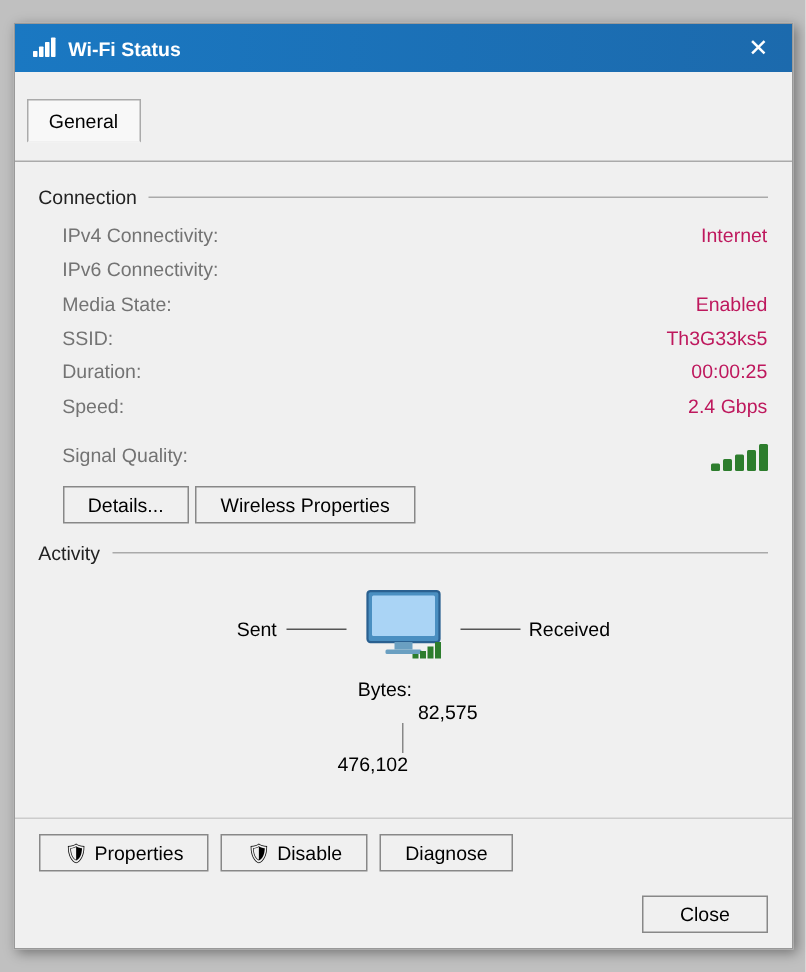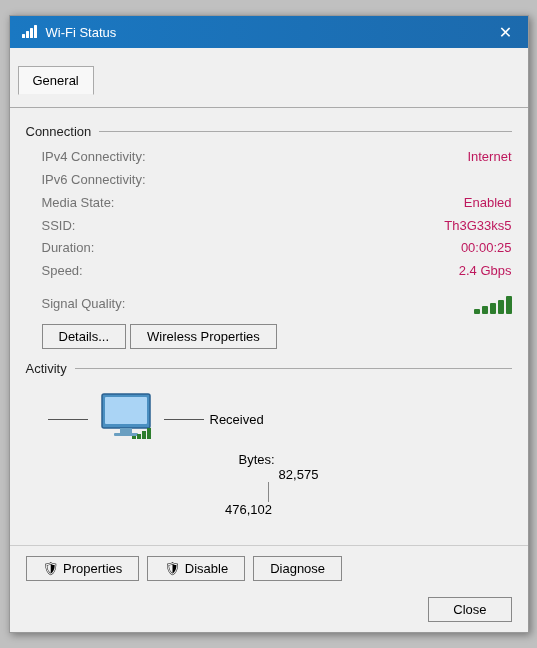--- a/index.html
+++ b/index.html
@@ -28,21 +28,21 @@
       height: 32px;
       user-select: none;
     }
     .title-bar-icon {
       margin-right: 8px;
       font-size: 16px;
     }
     .title-bar-text {
       flex: 1;
       font-size: 13px;
-      font-weight: 400;
+      font-weight: 700;
     }
     .title-bar-close {
       width: 24px;
       height: 24px;
       display: flex;
       align-items: center;
       justify-content: center;
       cursor: pointer;
       font-size: 16px;
       color: white;
@@ -299,20 +299,21 @@
       <button class="btn">Wireless Properties</button>
     </div>
 
     <div class="activity-section">
       <div class="section-header">
         <span class="section-title">Activity</span>
         <div class="section-line"></div>
       </div>
 
       <div class="activity-content">
+        <span class="activity-label-sent">Sent</span>
         <div class="activity-line-left"></div>
 
         <div class="computer-wrapper">
           <svg width="64" height="56" viewBox="0 0 64 56">
 
             <rect x="8" y="2" width="48" height="34" rx="2" fill="#4a8fc1" stroke="#2a6090" stroke-width="1.5"></rect>
             <rect x="11" y="5" width="42" height="27" rx="1" fill="#aad4f5"></rect>
 
             <rect x="26" y="36" width="12" height="5" fill="#6a9fc1"></rect>
             <rect x="20" y="41" width="24" height="3" rx="1" fill="#6a9fc1"></rect>

